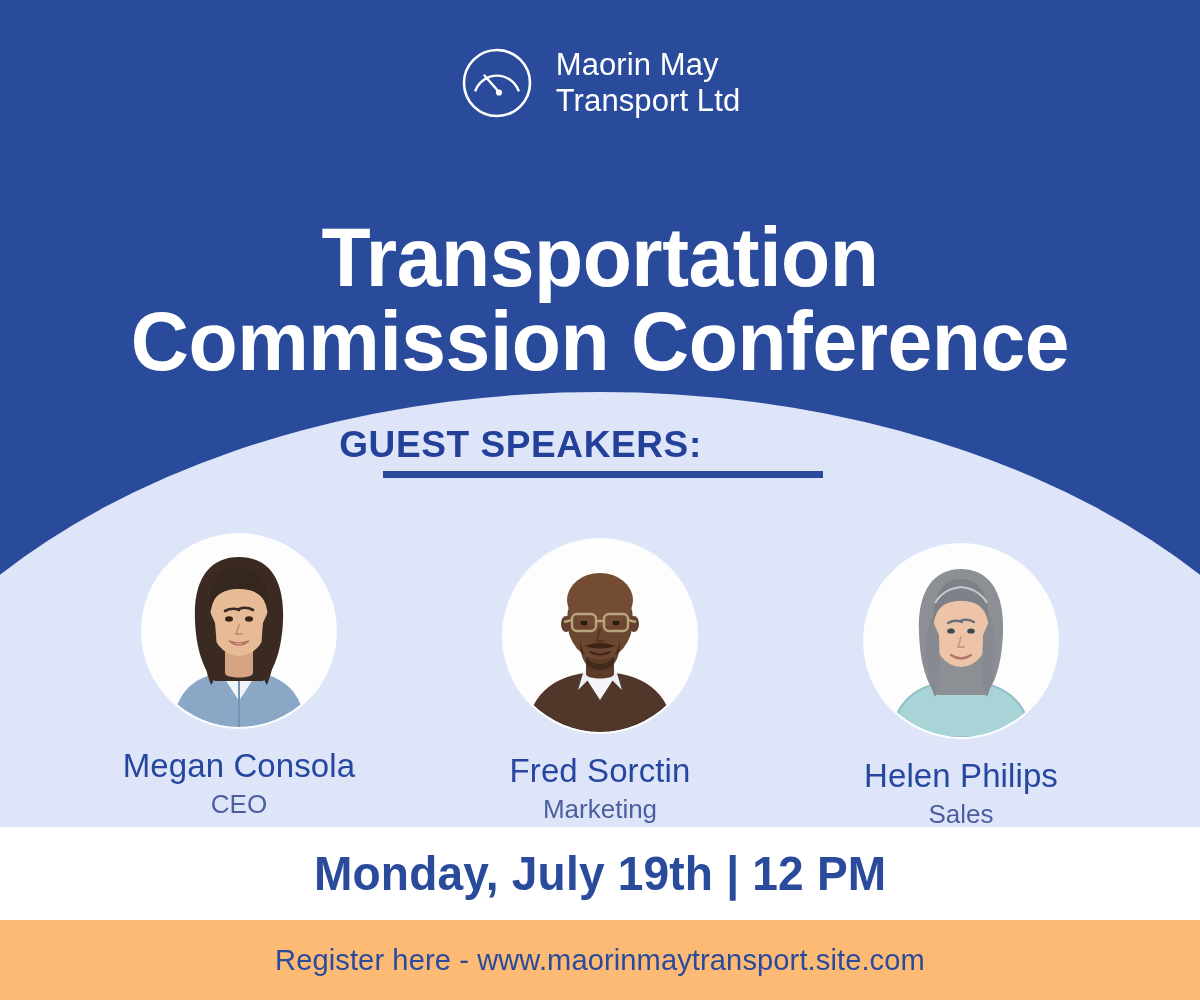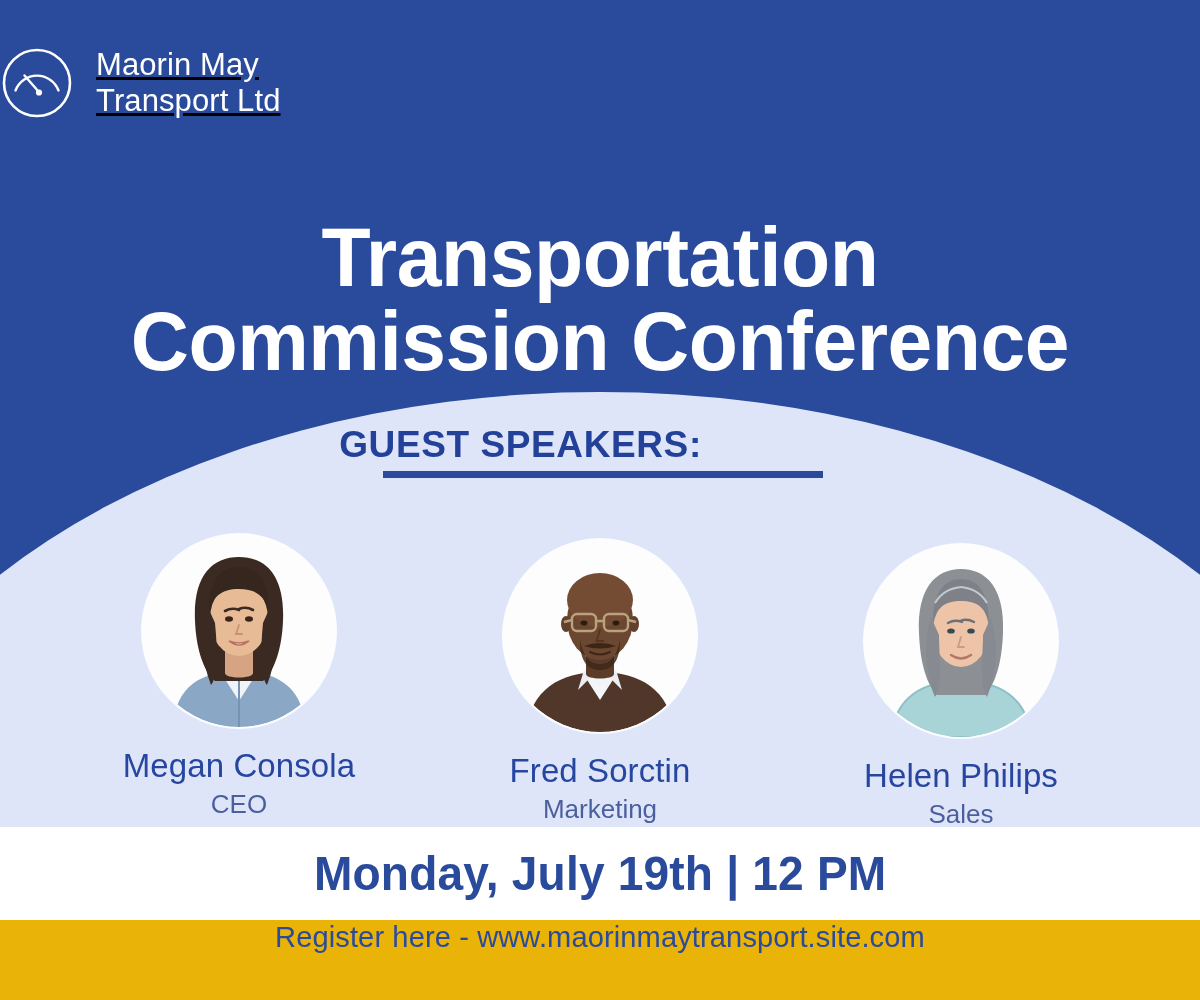--- a/index.html
+++ b/index.html
@@ -26,24 +26,23 @@
     height:1100px;
     background:#dee5f9;
     border-radius:50% 50% 0 0 / 46% 46% 0 0;
     z-index:1;
   }
 
   
   .logo-row{
     position:absolute;
     top:46px;left:0;width:1200px;
-    display:flex;align-items:center;
+    display:flex;align-items:center;justify-content:center;
     gap:22px;
     z-index:4;
-    text-decoration:underline;
   }
   .logo-mark{
     width:74px;height:74px;
     flex:0 0 74px;
     display:block;
   }
   .logo-text{
     color:#ffffff;
     font-size:31px;
     line-height:1.16;
@@ -150,22 +149,22 @@
     font-size:48px;
     letter-spacing:.2px;
     transform:scaleX(.96);
   }
 
   
   .footer-band{
     position:absolute;
     left:0;top:920px;
     width:1200px;height:80px;
-    background:#eab308;
-    display:flex;justify-content:center;
+    background:#fdba74;
+    display:flex;align-items:center;justify-content:center;
     z-index:6;
   }
   .footer-band .txt{
     color:#2a4b9b;
     font-family:"Liberation Sans Narrow","Liberation Sans",sans-serif;
     font-size:30px;
     font-weight:500;
     letter-spacing:.1px;
     transform:scaleX(.97);
   }

